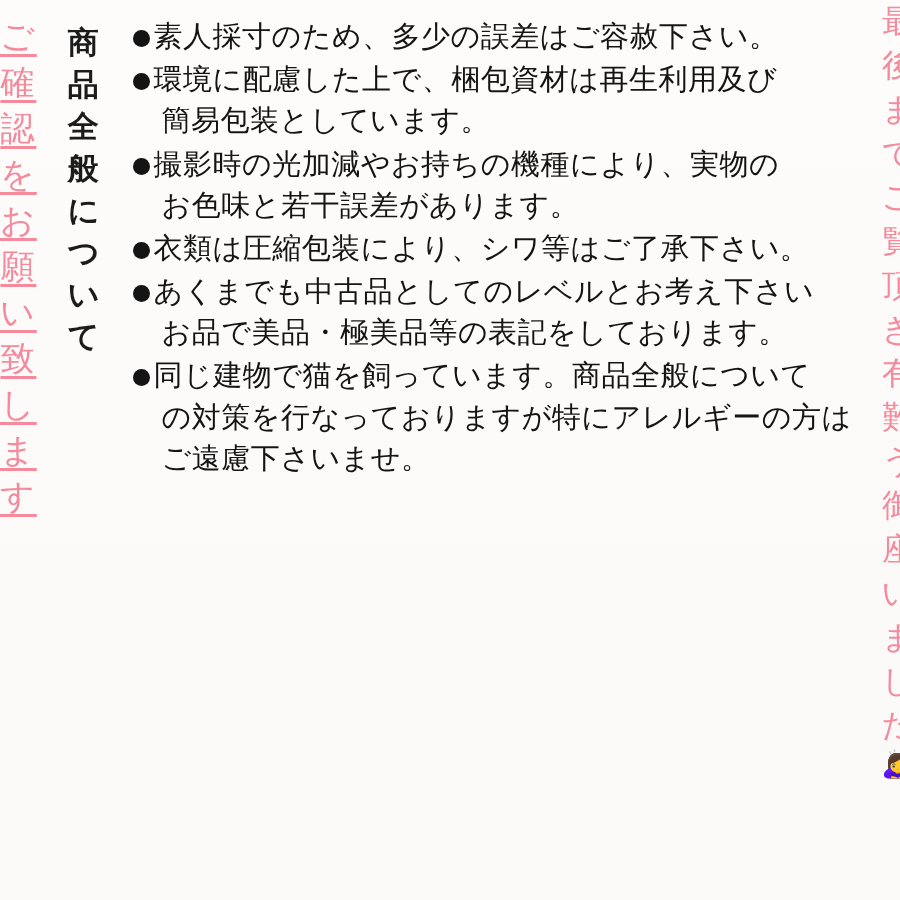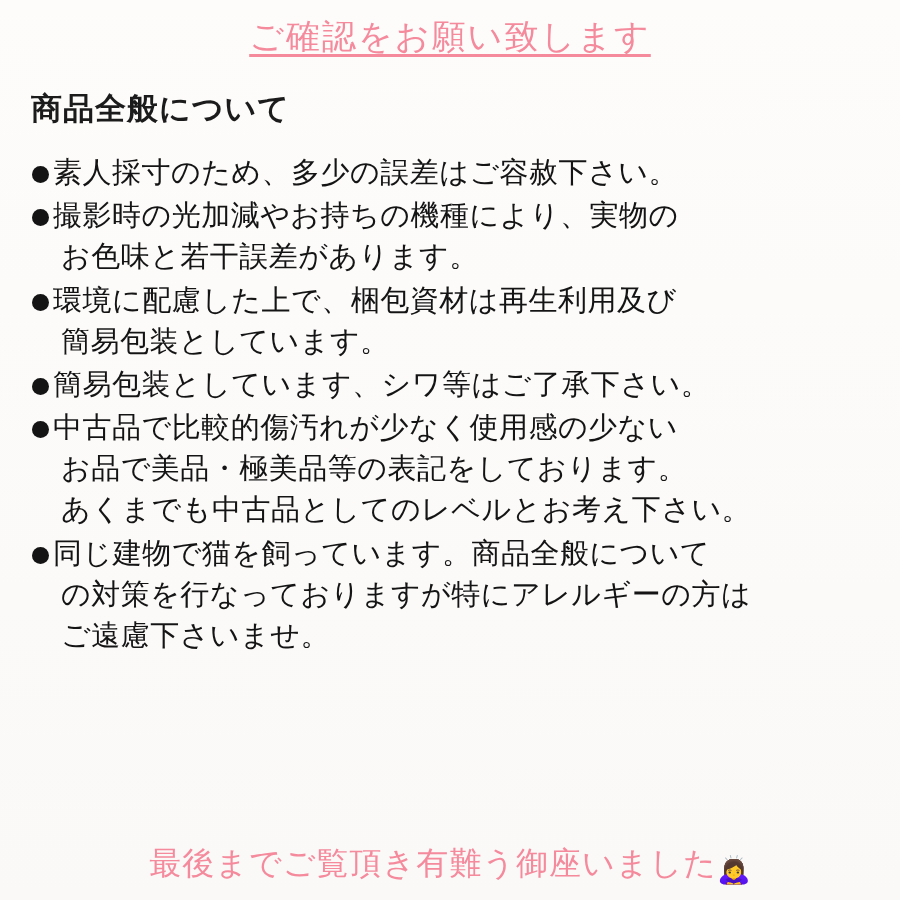--- a/index.html
+++ b/index.html
@@ -13,21 +13,21 @@
     font-family: "DejaVu Sans", sans-serif;
     overflow: hidden;
   }
   .page {
     position: relative;
     width: 900px;
     height: 900px;
     background: linear-gradient(180deg, #fdfcfb 0%, #fbf9f8 100%);
     box-sizing: border-box;
     display: flex;
-    flex-direction: column;
+    flex-direction: row;
   }
   .header {
     text-align: center;
     padding-top: 14px;
     padding-bottom: 6px;
   }
   .header-title {
     display: inline-block;
     font-size: 34px;
     color: #f48a9c;
@@ -108,46 +108,45 @@
     <div class="item">
       <span class="bullet"></span>
       <div class="lines">
         <div class="line">素人採寸のため、多少の誤差はご容赦下さい。</div>
       </div>
     </div>
 
     <div class="item">
       <span class="bullet"></span>
       <div class="lines">
+        <div class="line">環境に配慮した上で、梱包資材は再生利用及び</div>
+        <div class="line indent">簡易包装としています。</div>
+      </div>
+    </div>
+
+    <div class="item">
+      <span class="bullet"></span>
+      <div class="lines">
         <div class="line">撮影時の光加減やお持ちの機種により、実物の</div>
         <div class="line indent">お色味と若干誤差があります。</div>
       </div>
     </div>
 
     <div class="item">
       <span class="bullet"></span>
       <div class="lines">
-        <div class="line">環境に配慮した上で、梱包資材は再生利用及び</div>
-        <div class="line indent">簡易包装としています。</div>
+        <div class="line">衣類は圧縮包装により、シワ等はご了承下さい。</div>
       </div>
     </div>
 
     <div class="item">
       <span class="bullet"></span>
       <div class="lines">
-        <div class="line">簡易包装としています、シワ等はご了承下さい。</div>
-      </div>
-    </div>
-
-    <div class="item">
-      <span class="bullet"></span>
-      <div class="lines">
-        <div class="line">中古品で比較的傷汚れが少なく使用感の少ない</div>
+        <div class="line">あくまでも中古品としてのレベルとお考え下さい</div>
         <div class="line indent">お品で美品・極美品等の表記をしております。</div>
-        <div class="line indent">あくまでも中古品としてのレベルとお考え下さい。</div>
       </div>
     </div>
 
     <div class="item">
       <span class="bullet"></span>
       <div class="lines">
         <div class="line">同じ建物で猫を飼っています。商品全般について</div>
         <div class="line indent">の対策を行なっておりますが特にアレルギーの方は</div>
         <div class="line indent">ご遠慮下さいませ。</div>
       </div>

